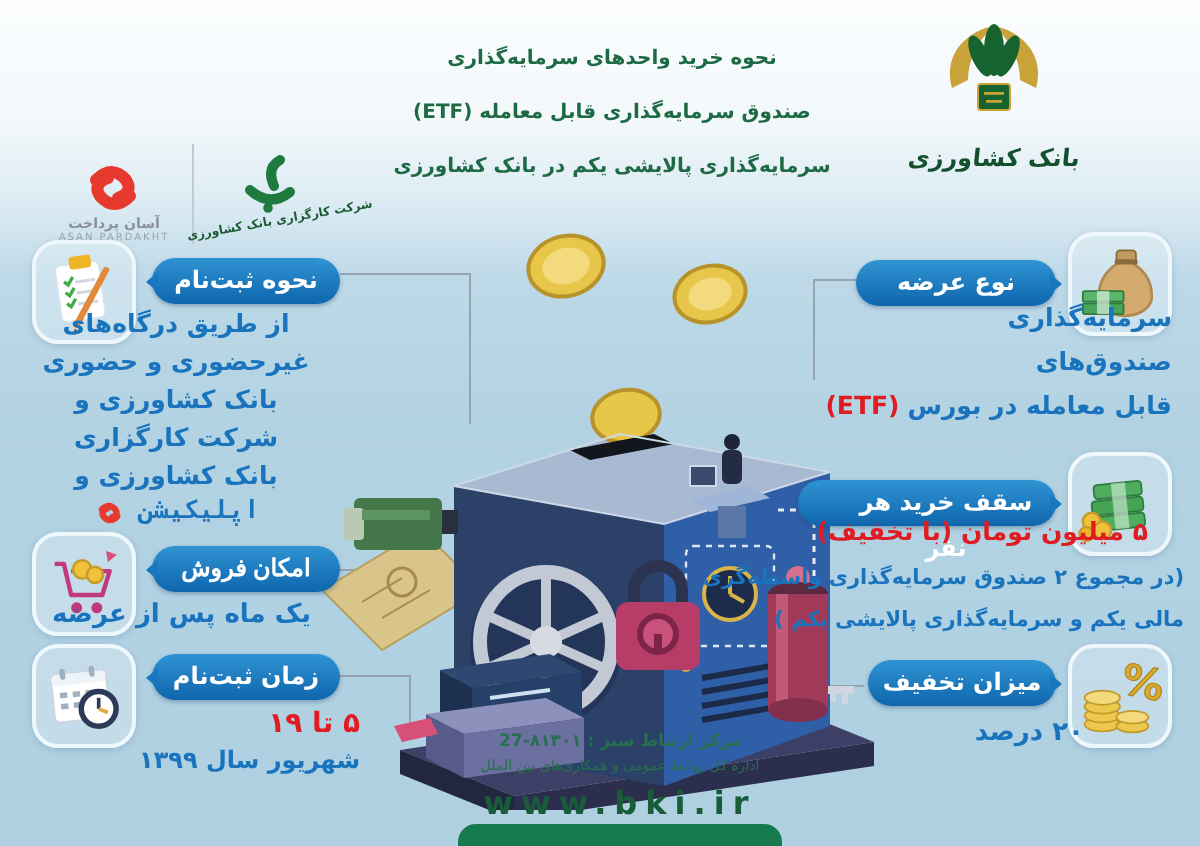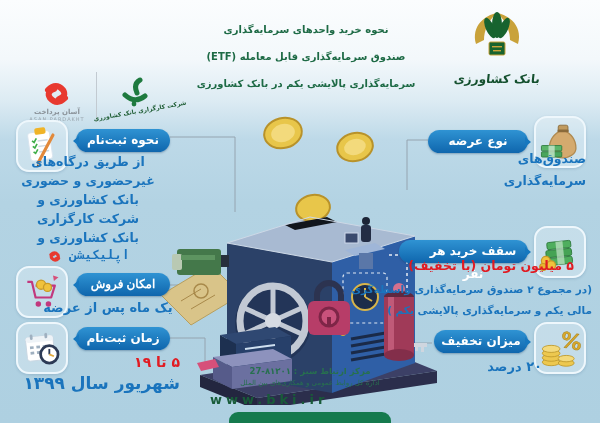--- a/index.html
+++ b/index.html
@@ -24,21 +24,21 @@
     border:5px solid transparent;border-left:6px solid #1778bf;}
   .icon-tile{
     position:absolute;width:48px;height:48px;border:2px solid #eef7fc;border-radius:13px;
     background:rgba(255,255,255,.25);box-shadow:0 1px 3px rgba(40,80,120,.2);
     display:flex;align-items:center;justify-content:center;
   }
   .blue{color:#1a74bd;font-weight:bold;}
   .red{color:#e11b22;font-weight:bold;}
   .nowrap{white-space:nowrap;}
   .footer-green{color:#27704f;}
-  .website{color:#185c39;font-weight:bold;font-size:13px;letter-spacing:4px;}
+  .website{color:#185c39;font-weight:bold;font-size:16px;letter-spacing:4px;text-align:center;}
   .bar{position:absolute;left:229px;top:412px;width:162px;height:11px;background:#157a4e;border-radius:9px 9px 0 0;}
   .logo-small-fa{font-size:7px;color:#8a9299;text-align:center;font-weight:bold;}
   .logo-small-en{font-size:5px;color:#9aa6ae;text-align:center;letter-spacing:1px;}
   .bank-name{color:#14502e;font-weight:bold;font-size:12px;text-align:center;transform:skewX(-6deg);}
   .brok-name{color:#1d5c33;font-size:6px;font-weight:bold;transform:rotate(-10deg);transform-origin:left top;white-space:nowrap;}
 </style>
 </head>
 <body>
 
 <div class="stage">
@@ -237,21 +237,21 @@
     <svg width="44" height="44" viewBox="0 0 48 48">
       <path d="M8,13 h5 l4,17 h17 l4,-13 h-21" fill="none" stroke="#c2387e" stroke-width="2.4" stroke-linejoin="round"></path>
       <circle cx="20" cy="37" r="3" fill="#c2387e"></circle>
       <circle cx="31" cy="37" r="3" fill="#c2387e"></circle>
       <circle cx="23" cy="16" r="5" fill="#f0c23c" stroke="#c89a28" stroke-width="1.4"></circle>
       <circle cx="30" cy="19" r="4.4" fill="#f0c23c" stroke="#c89a28" stroke-width="1.4"></circle>
       <polygon points="36,6 42,8 37,12" fill="#d6507a"></polygon>
     </svg>
   </div>
   <div class="pill tail-l" style="left:76px;top:273px;width:94px;font-family:Liberation Serif, serif;">امکان فروش</div>
-  <div class="abs rtl blue nowrap" style="left:26px;top:300px;width:164px;text-align:center;font-size:13px;">یک ماه پس از عرضه</div>
+  <div class="abs rtl blue nowrap" style="left:26px;top:300px;width:164px;text-align:left;font-size:13px;">یک ماه پس از عرضه</div>
 
   <div class="icon-tile" style="left:16px;top:322px;">
     <svg width="44" height="44" viewBox="0 0 48 48">
       <g transform="rotate(-6 24 24)">
         <rect x="7" y="11" width="30" height="26" rx="3" fill="#ffffff" stroke="#c9d6e2"></rect>
         <rect x="7" y="11" width="30" height="6" rx="3" fill="#eef3f7"></rect>
         <rect x="12" y="8" width="3" height="6" rx="1.5" fill="#9fb0c0"></rect>
         <rect x="28" y="8" width="3" height="6" rx="1.5" fill="#9fb0c0"></rect>
         <g fill="#9fb0c0">
           <rect x="11" y="21" width="4" height="3"></rect>
@@ -262,37 +262,38 @@
         </g>
       </g>
       <circle cx="32" cy="31" r="9.5" fill="#ffffff" stroke="#2c3a55" stroke-width="3"></circle>
       <line x1="32" y1="31" x2="32" y2="25" stroke="#2c3a55" stroke-width="2"></line>
       <line x1="32" y1="31" x2="37" y2="33" stroke="#e2a93c" stroke-width="2"></line>
     </svg>
   </div>
   <div class="pill tail-l" style="left:76px;top:327px;width:94px;">زمان ثبت‌نام</div>
   <div class="abs rtl" style="left:18px;top:354px;width:162px;text-align:right;">
     <div class="red nowrap" style="font-size:14px;">۵ تا ۱۹</div>
-    <div class="blue nowrap" style="font-size:17px;margin-top:3px;">شهریور سال ۱۳۹۹</div>
+    <div class="blue nowrap" style="font-size:12px;margin-top:3px;">شهریور سال ۱۳۹۹</div>
   </div>
 
   <div class="icon-tile" style="right:14px;top:116px;">
     <svg width="46" height="46" viewBox="0 0 52 52">
       <path d="M29,12 c-11,5 -15,13 -15,21 a15,11 0 0 0 30,0 c0,-8 -4,-16 -15,-21 z" fill="#d4aa6e" stroke="#b08a50" stroke-width="1.5"></path>
       <rect x="24" y="7" width="11" height="7" rx="2" fill="#c09a5e" stroke="#8a6a3a"></rect>
       <rect x="23" y="12" width="13" height="3" rx="1.5" fill="#8a6a3a"></rect>
       <rect x="5" y="30" width="23" height="6" rx="1" fill="#5bb56a" stroke="#2f7a3e"></rect>
       <rect x="5" y="37" width="23" height="6" rx="1" fill="#4aa55c" stroke="#2f7a3e"></rect>
       <rect x="13" y="30" width="7" height="13" fill="#d9efdd" opacity=".7"></rect>
     </svg>
   </div>
   <div class="pill tail-r" style="right:72px;top:130px;width:100px;">نوع عرضه</div>
   <div class="abs rtl" style="right:14px;top:148px;width:185px;text-align:right;font-size:12.5px;line-height:22px;">
+    <div class="blue nowrap">سرمایه‌گذاری</div>
     <div class="blue nowrap">صندوق‌های</div>
-    <div class="blue nowrap">سرمایه‌گذاری</div>
+    <div class="nowrap"><span class="blue">قابل معامله در بورس</span> <span class="red" dir="ltr">(ETF)</span></div>
   </div>
 
   <div class="icon-tile" style="right:14px;top:226px;">
     <svg width="46" height="46" viewBox="0 0 52 52">
       <g transform="rotate(-6 26 26)">
         <rect x="12" y="14" width="27" height="8" rx="2" fill="#4fae5e" stroke="#2e7a3c"></rect>
         <rect x="10" y="23" width="29" height="8" rx="2" fill="#45a354" stroke="#2e7a3c"></rect>
         <rect x="12" y="32" width="27" height="8" rx="2" fill="#4fae5e" stroke="#2e7a3c"></rect>
         <rect x="22" y="14" width="8" height="26" fill="#d9efdd" opacity=".6"></rect>
       </g>

